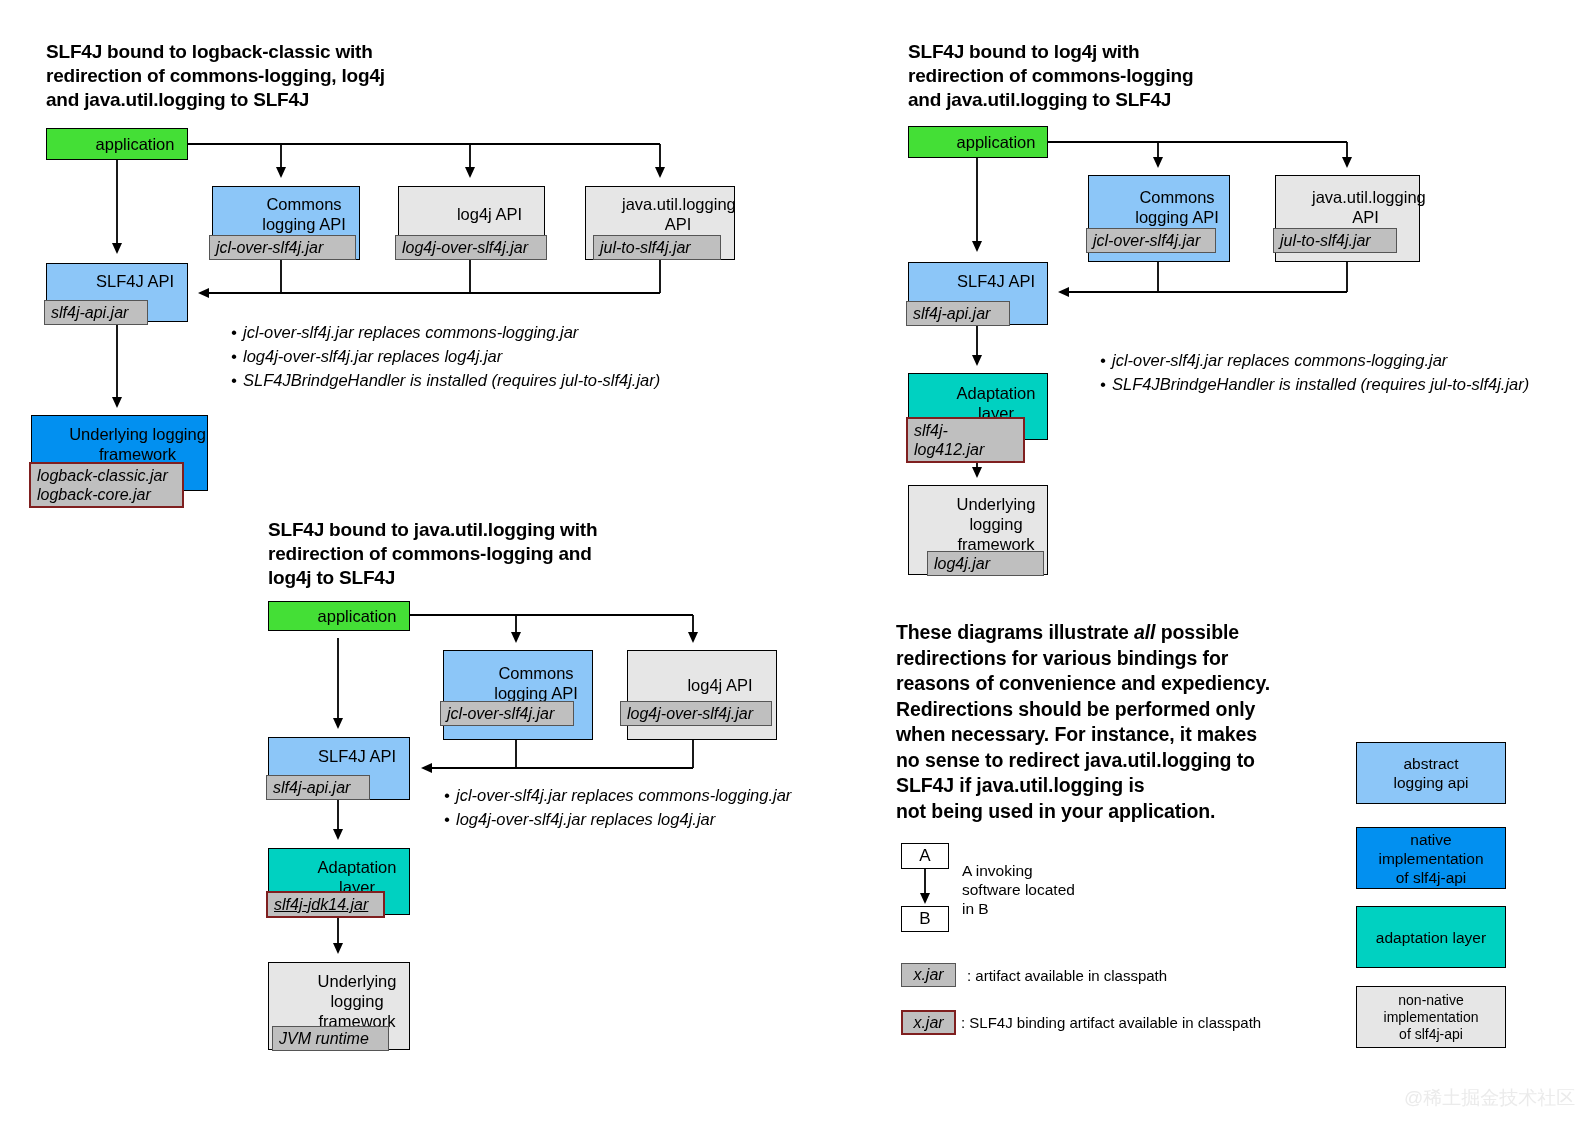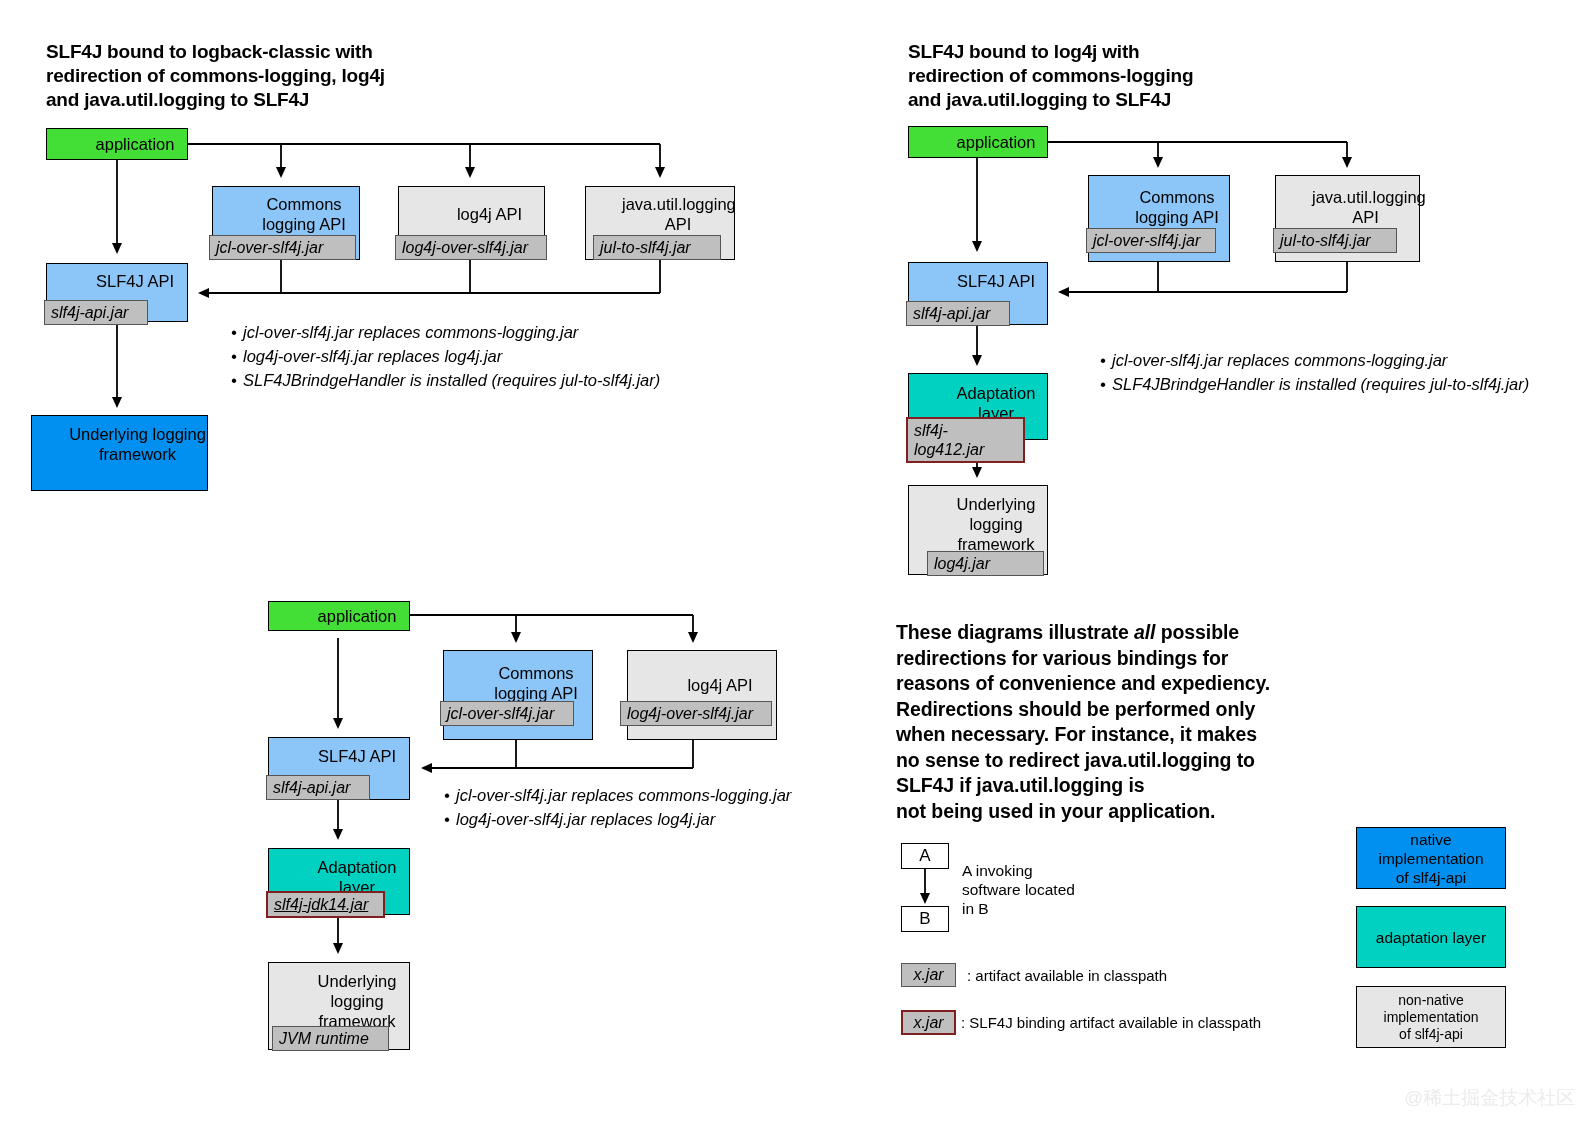--- a/index.html
+++ b/index.html
@@ -125,20 +125,22 @@
 
   <div class="box lightblue" style="left:46px;top:263px;width:142px;height:59px;">
     <div class="bt" style="top:7px;">SLF4J API</div>
   </div>
   <div class="jar" style="left:44px;top:300px;width:104px;">slf4j-api.jar</div>
 
   <div class="box strongblue" style="left:31px;top:415px;width:177px;height:76px;">
     <div class="bt" style="top:8px;">Underlying logging
 framework</div>
   </div>
+  <div class="jar binding" style="left:29px;top:462px;width:155px;">logback-classic.jar
+logback-core.jar</div>
 
   <div class="bullets" style="left:231px;top:320px;">
     <div class="b" style="padding-left:12px;">jcl-over-slf4j.jar replaces commons-logging.jar</div>
     <div class="b" style="padding-left:12px;">log4j-over-slf4j.jar replaces log4j.jar</div>
     <div class="b" style="padding-left:12px;">SLF4JBrindgeHandler is installed (requires jul-to-slf4j.jar)</div>
   </div>
 
   <div class="title" style="left:908px;top:40px;width:430px;">SLF4J bound to log4j with
 redirection of commons-logging
 and java.util.logging to SLF4J</div>
@@ -174,20 +176,23 @@
 logging
 framework</div>
   </div>
   <div class="jar" style="left:927px;top:551px;width:117px;">log4j.jar</div>
 
   <div class="bullets" style="left:1100px;top:348px;">
     <div class="b" style="padding-left:12px;">jcl-over-slf4j.jar replaces commons-logging.jar</div>
     <div class="b" style="padding-left:12px;">SLF4JBrindgeHandler is installed (requires jul-to-slf4j.jar)</div>
   </div>
 
+  <div class="title" style="left:268px;top:518px;width:430px;">SLF4J bound to java.util.logging with
+redirection of commons-logging and
+log4j to SLF4J</div>
 
   <div class="box green" style="left:268px;top:601px;width:142px;height:30px;">
     <div class="bt" style="top:4px;">application</div>
   </div>
 
   <div class="box lightblue" style="left:443px;top:650px;width:150px;height:90px;">
     <div class="bt" style="top:12px;">Commons
 logging API</div>
   </div>
   <div class="jar" style="left:440px;top:701px;width:134px;">jcl-over-slf4j.jar</div>
@@ -237,20 +242,24 @@
   <div class="lgtext" style="left:962px;top:861px;">A invoking
 software located
 in B</div>
 
   <div class="lgjar" style="left:901px;top:963px;width:55px;height:24px;padding-top:2px;">x.jar</div>
   <div class="lglabel" style="left:967px;top:967px;">: artifact available in classpath</div>
 
   <div class="lgjar binding" style="left:901px;top:1010px;width:55px;height:25px;padding-top:2px;">x.jar</div>
   <div class="lglabel" style="left:961px;top:1014px;">: SLF4J binding artifact available in classpath</div>
 
+  <div class="colorkey lightblue" style="left:1356px;top:742px;width:150px;height:62px;">
+    <span>abstract
+logging api</span>
+  </div>
   <div class="colorkey strongblue" style="left:1356px;top:827px;width:150px;height:62px;">
     <span>native implementation
 of slf4j-api</span>
   </div>
   <div class="colorkey cyan" style="left:1356px;top:906px;width:150px;height:62px;">
     <span>adaptation layer</span>
   </div>
   <div class="colorkey gray small" style="left:1356px;top:986px;width:150px;height:62px;">
     <span>non-native implementation
 of slf4j-api</span>

